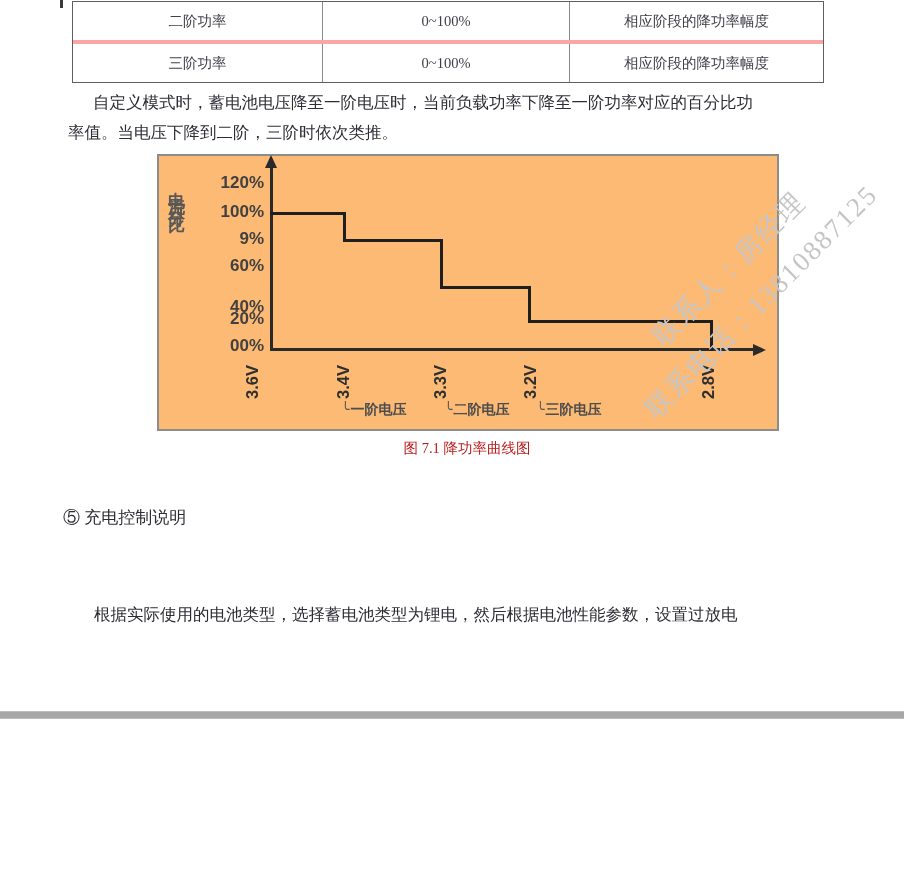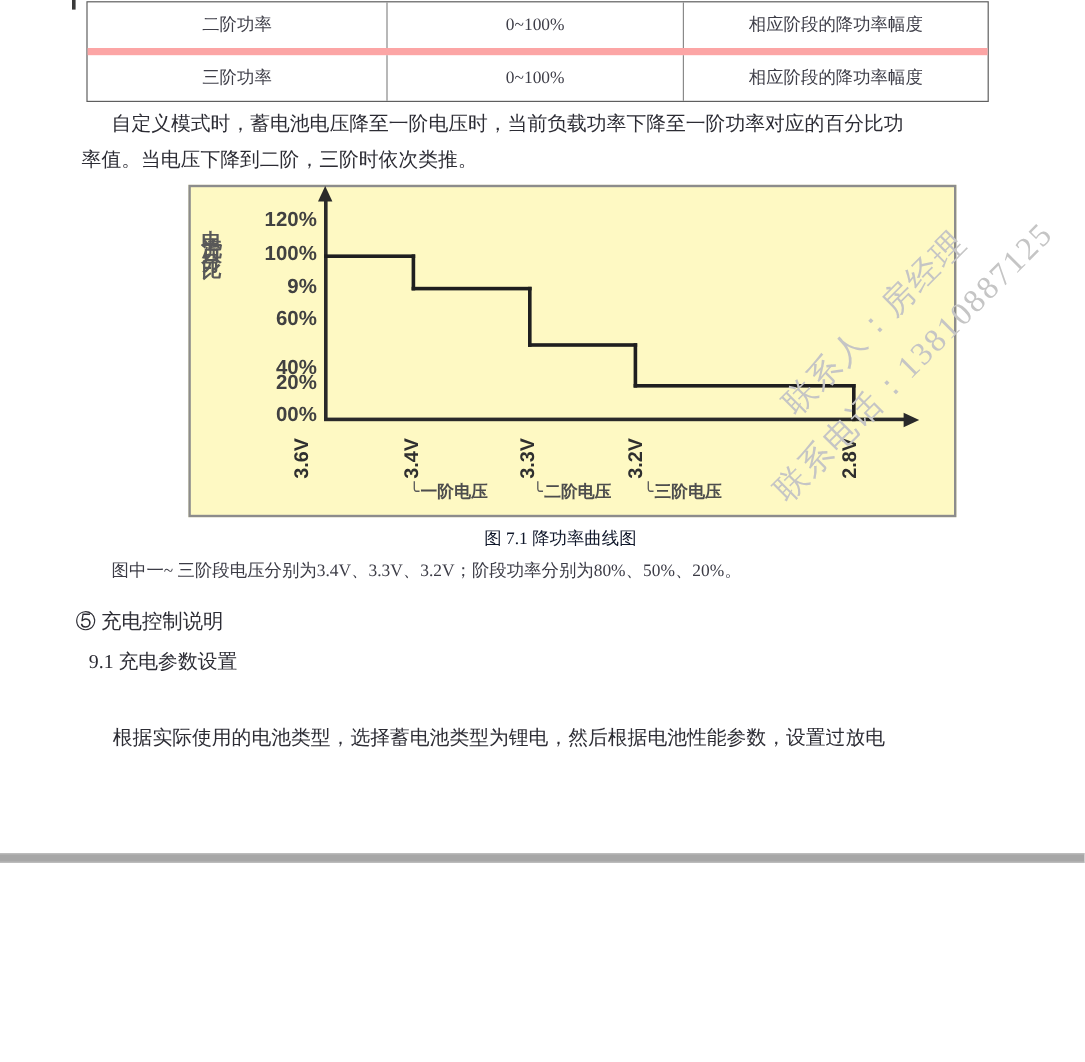--- a/index.html
+++ b/index.html
@@ -8,42 +8,42 @@
     font-family:"Liberation Serif","DejaVu Serif",serif;color:#2c2c34;
   }
   .abs{position:absolute;}
   
   #spec-table{
     left:72px;top:1px;width:752px;
     border:1px solid #5f5f5f;box-sizing:border-box;
     display:flex;flex-direction:column;background:#fff;
   }
   .t-row{display:flex;height:38px;}
-  .t-row + .t-row{border-top:6px solid #fca5a5;}
+  .t-row + .t-row{border-top:4px solid #fca5a5;}
   .t-cell{
     box-sizing:border-box;text-align:center;line-height:38px;
     font-size:14.5px;color:#3e3e48;overflow:hidden;white-space:nowrap;
   }
   .t-cell.c0{width:250px;border-right:1px solid #8a8a8a;}
   .t-cell.c1{width:247px;border-right:1px solid #8a8a8a;}
   .t-cell.c2{width:253px;}
   
   .para{font-size:16.5px;line-height:30px;color:#2c2c34;white-space:nowrap;}
   #intro-l1{left:68px;top:88px;text-indent:25px;}
   #intro-l2{left:68px;top:118px;}
   #fig-note{left:93px;top:466px;font-size:14.5px;color:#3c3c46;white-space:nowrap;}
   #sec5{left:63px;top:503px;font-size:17px;}
   #sec91{left:74px;top:537px;font-size:16.5px;}
   #para-charge{left:94px;top:600px;}
   #para-bottom{left:48px;top:837px;}
   #top-left-stub{left:60px;top:0;width:3px;height:8px;background:#3a3a3a;}
   
   #chart-box{
     left:157px;top:154px;width:618px;height:273px;
-    border:2px solid #8c8c8c;background:#fef9c3;box-sizing:content-box;padding-left:18px;
+    border:2px solid #8c8c8c;background:#fdba74;box-sizing:content-box;
   }
   #chart-box .abs{position:absolute;}
   .axis{background:#2a2a2a;}
   .step{background:#1f1f1f;}
   .ytick{
     width:75px;left:30px;height:22px;text-align:right;
     font-family:"Liberation Sans","DejaVu Sans",sans-serif;
     font-weight:bold;font-size:17px;color:#414141;line-height:22px;
   }
   .xtick{
@@ -66,21 +66,21 @@
   .arrow-up{
     width:0;height:0;border-left:6px solid transparent;border-right:6px solid transparent;
     border-bottom:13px solid #2a2a2a;
   }
   .arrow-right{
     width:0;height:0;border-top:6px solid transparent;border-bottom:6px solid transparent;
     border-left:13px solid #2a2a2a;
   }
   #fig-caption{
     left:157px;top:439px;width:620px;text-align:center;
-    font-size:14.5px;color:#0f172a;
+    font-size:14.5px;color:#b91c1c;
   }
   
   #watermark{
     left:545px;top:239px;width:400px;
     transform:rotate(-45deg);
     text-align:center;line-height:46px;font-size:27px;letter-spacing:2px;
     color:#c5c5c5;white-space:nowrap;pointer-events:none;z-index:6;
   }
   
   #page-divider{left:0;top:711px;width:904px;height:8px;background:#a7a7a7;
@@ -146,22 +146,20 @@
     <div class="abs stage-label" style="left:285px;"><span class="corner">╰</span><span>二阶电压</span></div>
     <div class="abs stage-label" style="left:377px;"><span class="corner">╰</span><span>三阶电压</span></div>
   </div>
 
   <div class="abs" id="watermark">
     <div>联系人：房经理</div>
     <div>联系电话：13810887125</div>
   </div>
 
   <div class="abs" id="fig-caption">图 7.1 降功率曲线图</div>
-  <div class="abs" id="fig-note">图中一~ 三阶段电压分别为3.4V、3.3V、3.2V；阶段功率分别为80%、50%、20%。</div>
 
   <div class="abs para" id="sec5">⑤ 充电控制说明</div>
-  <div class="abs para" id="sec91">9.1 充电参数设置</div>
   <div class="abs para" id="para-charge">根据实际使用的电池类型，选择蓄电池类型为锂电，然后根据电池性能参数，设置过放电</div>
 
   <div class="abs" id="page-divider"></div>
 
 
 </div>
 
 </body></html>

